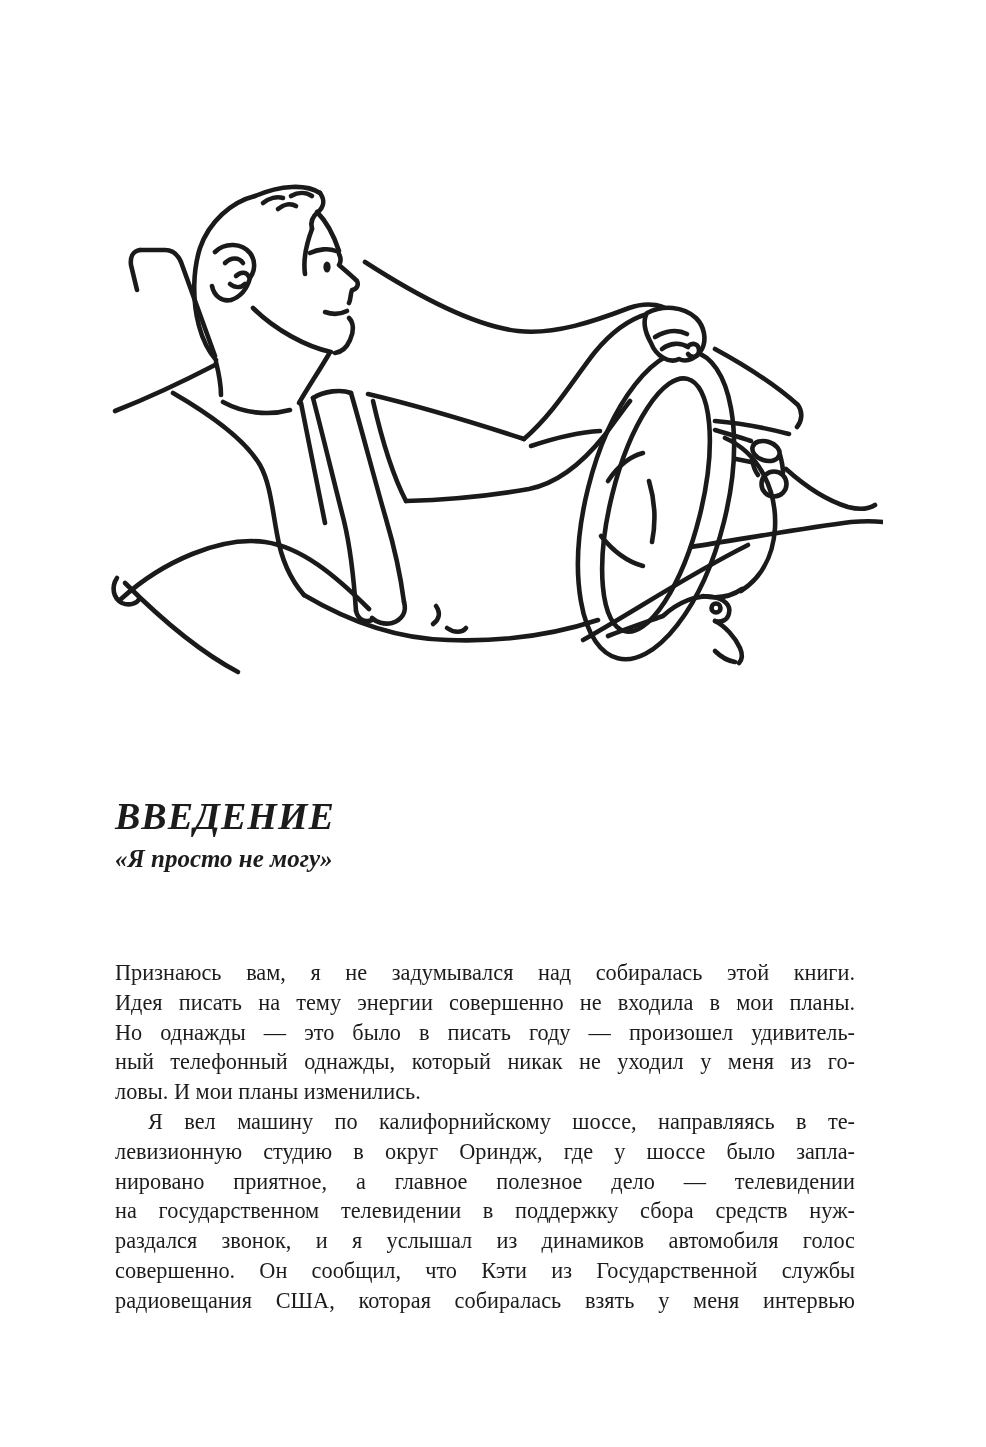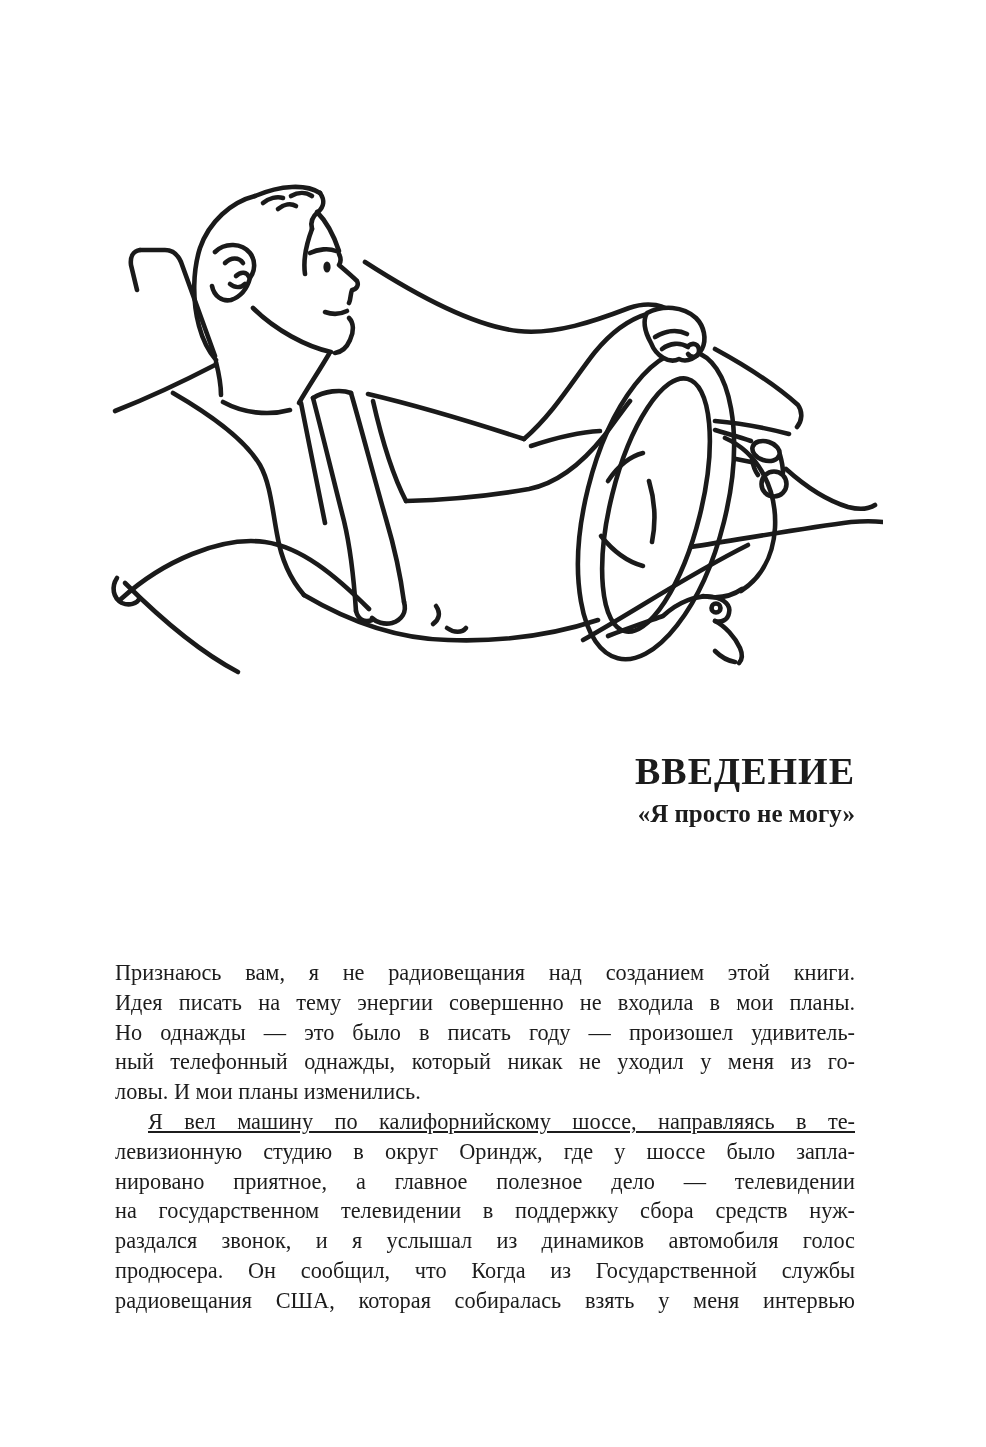--- a/index.html
+++ b/index.html
@@ -9,43 +9,44 @@
     width:986px;height:1447px;
     background:#ffffff;
     overflow:hidden;
     font-family:"Liberation Serif","DejaVu Serif",serif;
     color:#1c1c1c;
   }
   .illustration{
     position:absolute;left:103px;top:150px;width:780px;height:540px;
   }
   .heading{
-    position:absolute;left:115px;top:749px;width:740px;
-    text-align:right;
+    position:absolute;left:115px;top:794px;width:740px;
+    text-align:left;
+    font-style:italic;
   }
   .title{
     font-size:38px;line-height:44px;font-weight:bold;
     letter-spacing:1px;
   }
   .subtitle{
     font-size:25px;line-height:38px;font-weight:bold;
     margin-top:2px;
   }
   .textblock{
     position:absolute;left:115px;top:958px;width:740px;
     font-size:22.3px;line-height:29.8px;
   }
   .line{
     text-align:justify;
     text-align-last:justify;
     white-space:normal;
     height:29.8px;
   }
   .line.para-end{text-align-last:left;}
-  .line.indent{text-indent:33px;text-decoration:underline;}
+  .line.indent{text-indent:33px;}
 </style>
 </head>
 <body>
 
 <div class="page">
 
   <svg class="illustration" viewBox="0 0 780 540" xmlns="http://www.w3.org/2000/svg" aria-hidden="true">
     <g stroke="#1a1a1a" stroke-width="4.6" fill="none" stroke-linecap="round" stroke-linejoin="round">
 
       <g>
@@ -142,27 +143,27 @@
       </g>
     </g>
   </svg>
 
   <div class="heading">
     <div class="title">ВВЕДЕНИЕ</div>
     <div class="subtitle">«Я просто не могу»</div>
   </div>
 
   <div class="textblock">
-    <div class="line">Признаюсь вам, я не радиовещания над созданием этой книги.</div>
+    <div class="line">Признаюсь вам, я не задумывался над собиралась этой книги.</div>
     <div class="line">Идея писать на тему энергии совершенно не входила в мои планы.</div>
     <div class="line">Но однажды — это было в писать году — произошел удивитель-</div>
     <div class="line">ный телефонный однажды, который никак не уходил у меня из го-</div>
     <div class="line para-end">ловы. И мои планы изменились.</div>
     <div class="line indent">Я вел машину по калифорнийскому шоссе, направляясь в те-</div>
     <div class="line">левизионную студию в округ Ориндж, где у шоссе было запла-</div>
     <div class="line">нировано приятное, а главное полезное дело — телевидении</div>
     <div class="line">на государственном телевидении в поддержку сбора средств нуж-</div>
     <div class="line">раздался звонок, и я услышал из динамиков автомобиля голос</div>
-    <div class="line">продюсера. Он сообщил, что Когда из Государственной службы</div>
+    <div class="line">совершенно. Он сообщил, что Кэти из Государственной службы</div>
     <div class="line">радиовещания США, которая собиралась взять у меня интервью</div>
   </div>
 
 </div>
 
 </body></html>

